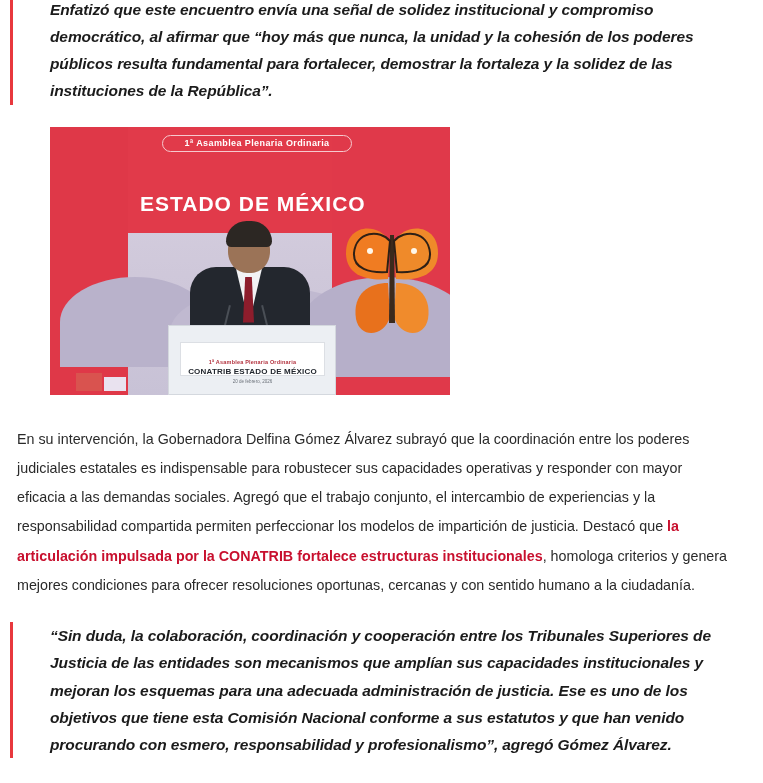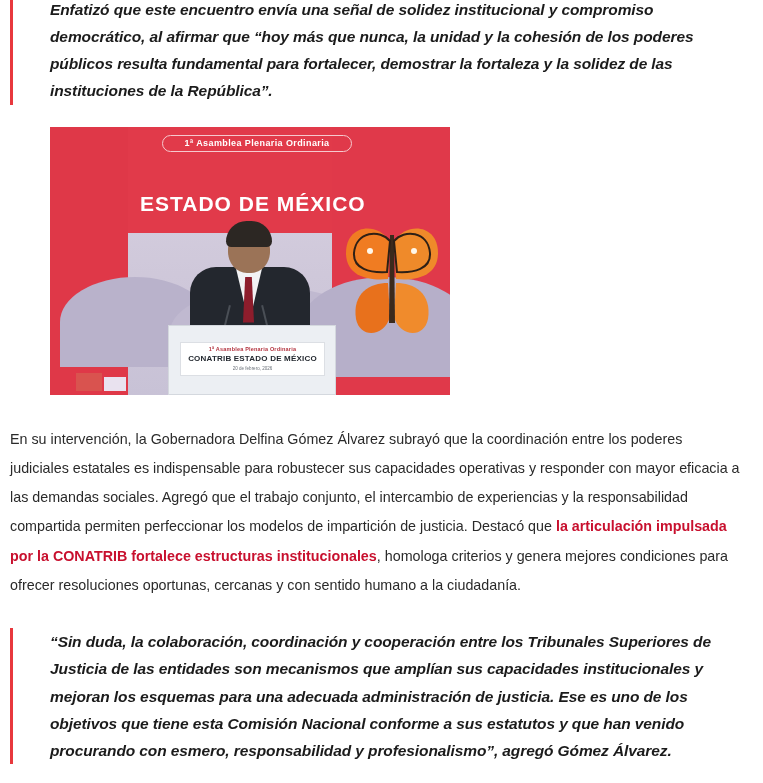--- a/index.html
+++ b/index.html
@@ -203,21 +203,21 @@
     background: #eceff3;
     border: 1px solid #d4d8de;
   }
   .photo .lectern-sign {
     position: absolute;
     left: 130px; top: 215px;
     width: 145px; height: 34px;
     background: #ffffff;
     border: 1px solid #dcdfe4;
     text-align: center;
-    padding-top: 3px;
+    padding-top: 16px;
   }
   .photo .lectern-sign .l1 {
     font-size: 5.5px; color: #b3333f; font-weight: bold; letter-spacing: .2px;
   }
   .photo .lectern-sign .l2 {
     font-size: 8px; color: #23282f; font-weight: bold; letter-spacing: .2px; margin-top: 2px;
   }
   .photo .lectern-sign .l3 {
     font-size: 4.5px; color: #6a7078; margin-top: 3px;
   }
@@ -235,34 +235,34 @@
     background: #4a4f56;
     transform: rotate(-14deg);
   }
 
   
   .body-copy {
     margin: 30px 0 0 0;
     padding: 0 22px 0 10px;
   }
   .body-copy p {
-    margin: 0;
+    margin: 7px;
     font-size: 14.3px;
     line-height: 2.05;
     color: #2a2a2a;
   }
   .body-copy a {
     color: #c8102e;
     font-weight: bold;
     text-decoration: none;
   }
 
   
   .quote-bottom {
-    margin-top: 28px;
+    margin-top: 22px;
   }
 </style>
 </head>
 <body>
 
 <div class="article">
 
   <section class="quote-top">
     <blockquote class="blockquote">
       <p>Enfatizó que este encuentro envía una señal de solidez institucional y compromiso democrático, al afirmar que “hoy más que nunca, la unidad y la cohesión de los poderes públicos resulta fundamental para fortalecer, demostrar la fortaleza y la solidez de las instituciones de la República”.</p>

